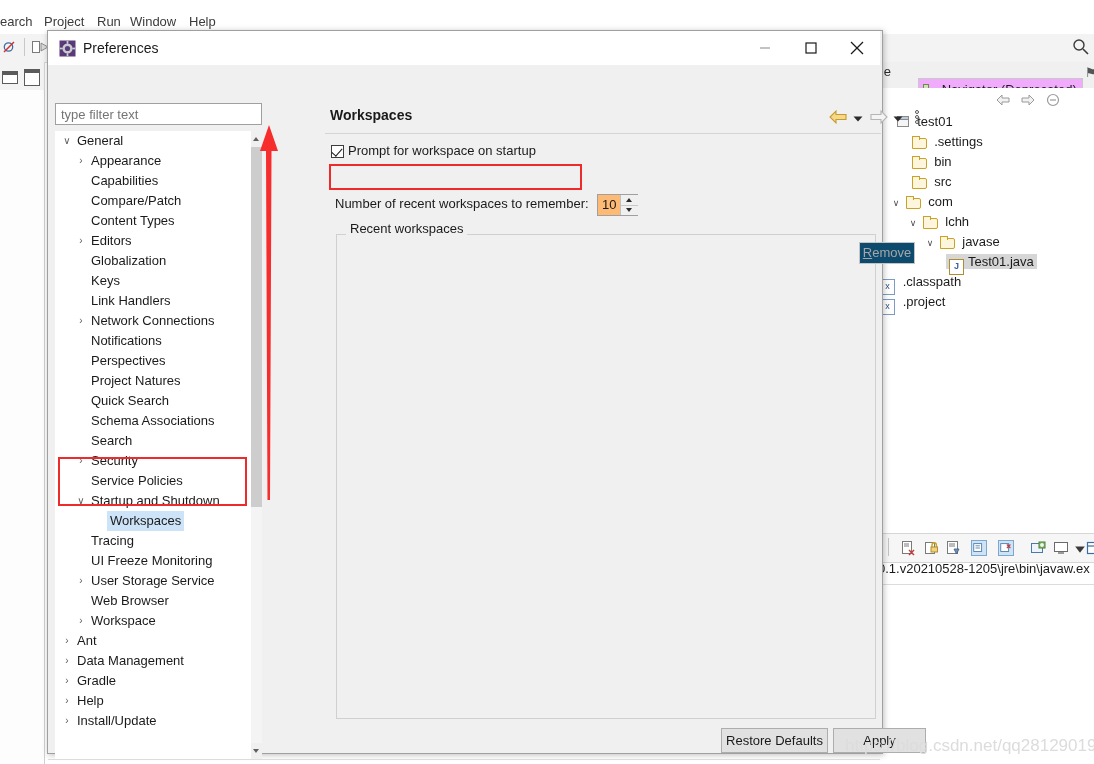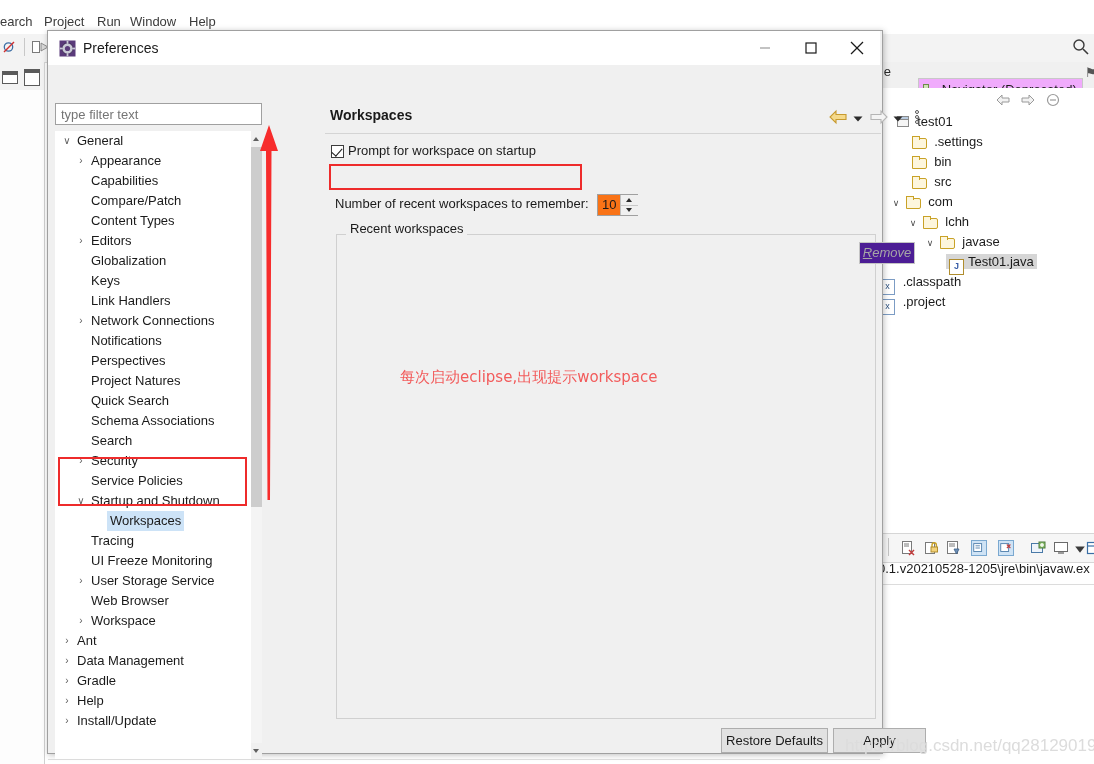--- a/index.html
+++ b/index.html
@@ -116,41 +116,41 @@
      background:#fff;box-sizing:border-box;}
   #chk-tick{position:absolute;left:2px;top:0px;width:5px;height:9px;border:solid #1a1a1a;
      border-width:0 1.6px 1.6px 0;transform:rotate(42deg);}
   #chk-label{position:absolute;left:17px;top:0px;font-size:13px;white-space:nowrap;}
   #chk-highlight{position:absolute;left:281px;top:99px;width:249px;height:22px;
      border:2px solid #ee2b2b;pointer-events:none;}
 
   #num-row{position:absolute;left:283px;top:129px;height:22px;}
   #num-label{position:absolute;left:4px;top:2px;font-size:13px;white-space:nowrap;}
   #num-field{position:absolute;left:266px;top:0px;width:41px;height:22px;border:1px solid #a0a0a0;
-     background:#f97316;box-sizing:border-box;}
+     background:#fdba74;box-sizing:border-box;}
   #num-value{position:absolute;left:4px;top:2px;font-size:13px;}
   #num-spin{position:absolute;left:22px;top:0px;width:17px;height:20px;background:#f0f0f0;
      border-left:1px solid #c0c0c0;}
   #num-spin-sep{position:absolute;left:0;top:10px;width:17px;height:1px;background:#c8c8c8;}
   .spin-tri{position:absolute;left:5px;width:0;height:0;border-left:3.5px solid transparent;
      border-right:3.5px solid transparent;}
   .spin-up{top:3px;border-bottom:4px solid #2b2b2b;}
   .spin-dn{bottom:3px;border-top:4px solid #2b2b2b;}
 
   
   #group-box{position:absolute;left:288px;top:169px;width:538px;height:483px;
      border:1px solid #d0d0d0;}
   #group-title{position:absolute;left:298px;top:156px;background:#f0f0f0;padding:0 4px;
      font-size:13px;color:#1a1a1a;}
   #list-box{position:absolute;left:293px;top:177px;width:512px;height:470px;background:#fff;
      border:1px solid #a8a8a8;box-sizing:border-box;}
   #list-item-0{position:absolute;left:4px;top:3px;font-size:13px;color:#1a1a1a;}
-  #btn-remove{position:absolute;left:811px;top:177px;width:56px;height:22px;background:#4c1d95;
+  #btn-remove{position:absolute;left:811px;top:177px;width:56px;height:22px;background:#0c4a6e;
      border:1px solid #c4c4c4;box-sizing:border-box;font-size:13px;color:#a6a6a6;
-     text-align:center;line-height:20px;font-family:"Liberation Sans",sans-serif;font-style:italic;}
+     text-align:center;line-height:20px;font-family:"Liberation Sans",sans-serif;}
   #btn-remove u{text-decoration:underline;}
 
   
   #annotation{position:absolute;left:352px;top:303px;font-size:15px;color:#f25b5b;white-space:nowrap;
      font-family:"DejaVu Sans","Liberation Sans",sans-serif;}
 
   
   #red-arrow{position:absolute;left:258px;top:125px;width:22px;height:375px;}
 
   
@@ -566,21 +566,20 @@
     </div>
 
     <div id="group-box"></div>
     <span id="group-title">Recent workspaces</span>
 
 
     <div id="btn-remove">
       <u>R</u><span>emove</span>
     </div>
 
-    <div id="annotation">每次启动eclipse,出现提示workspace</div>
 
     <div class="dlgbtn" id="btn-restore">
       <span>Restore Defaults</span>
     </div>
     <div class="dlgbtn" id="btn-apply">
       <span>Apply</span>
     </div>
 
     <div id="bottom-sep"></div>
 

